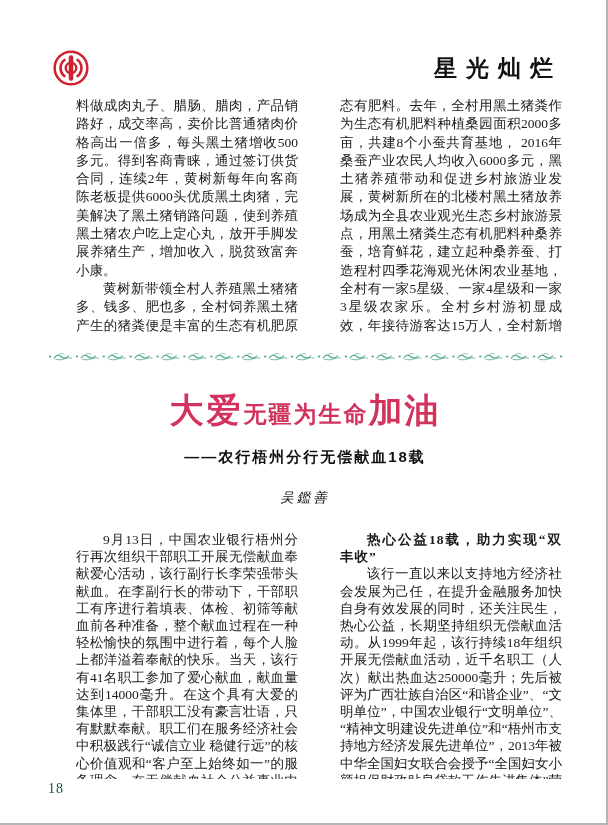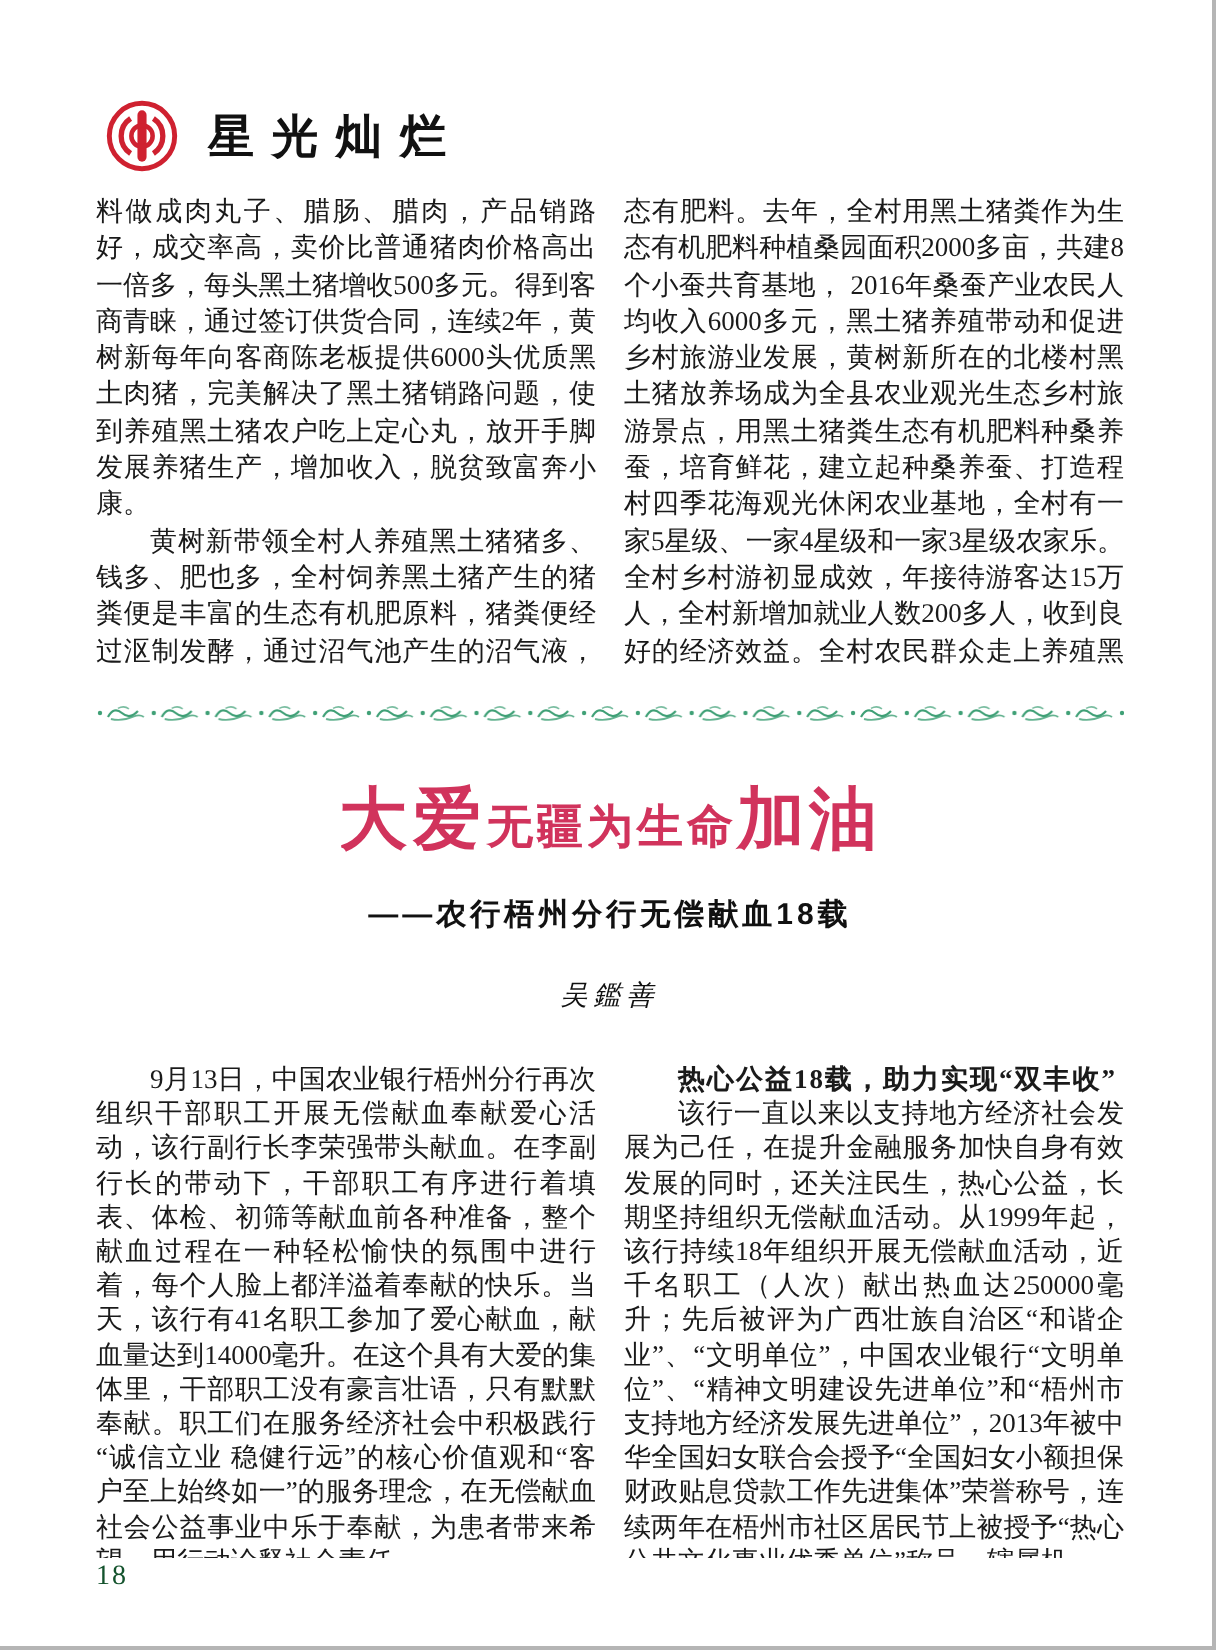--- a/index.html
+++ b/index.html
@@ -19,29 +19,29 @@
   }
   .page{
     position:relative;
     width:608px;height:825px;
     background:#fff;
     border-right:2px solid var(--edge);
     border-bottom:2px solid var(--edge);
     padding:48px 44px 0 48px;
   }
   
-  .masthead{display:flex;align-items:center;gap:14px;height:40px;margin-left:4px;}
+  .masthead{display:flex;align-items:center;gap:14px;height:40px;margin-left:4px;justify-content:space-between;}
   .logo{width:38px;height:38px;flex:0 0 auto;}
   .brand{
     font-family:"Liberation Serif","DejaVu Serif",serif;
     font-weight:bold;font-size:23px;letter-spacing:9px;color:#111;
   }
   
   .cols{display:flex;gap:14px;}
-  .col{flex:1 1 0;overflow:hidden;}
+  .col{flex:1 1 0;overflow:hidden;margin-left:28px;}
   .bodytext{font-size:13.5px;line-height:18.3px;text-align:justify;color:var(--text);}
   .bodytext p{text-align:justify;}
   .indent{text-indent:2em;}
   
   .article1{margin-top:9px;height:238px;}
   
   .divider{margin-top:17px;height:9px;width:100%;display:block;}
   
   .title{
     margin-top:30px;text-align:center;color:var(--title_red);

